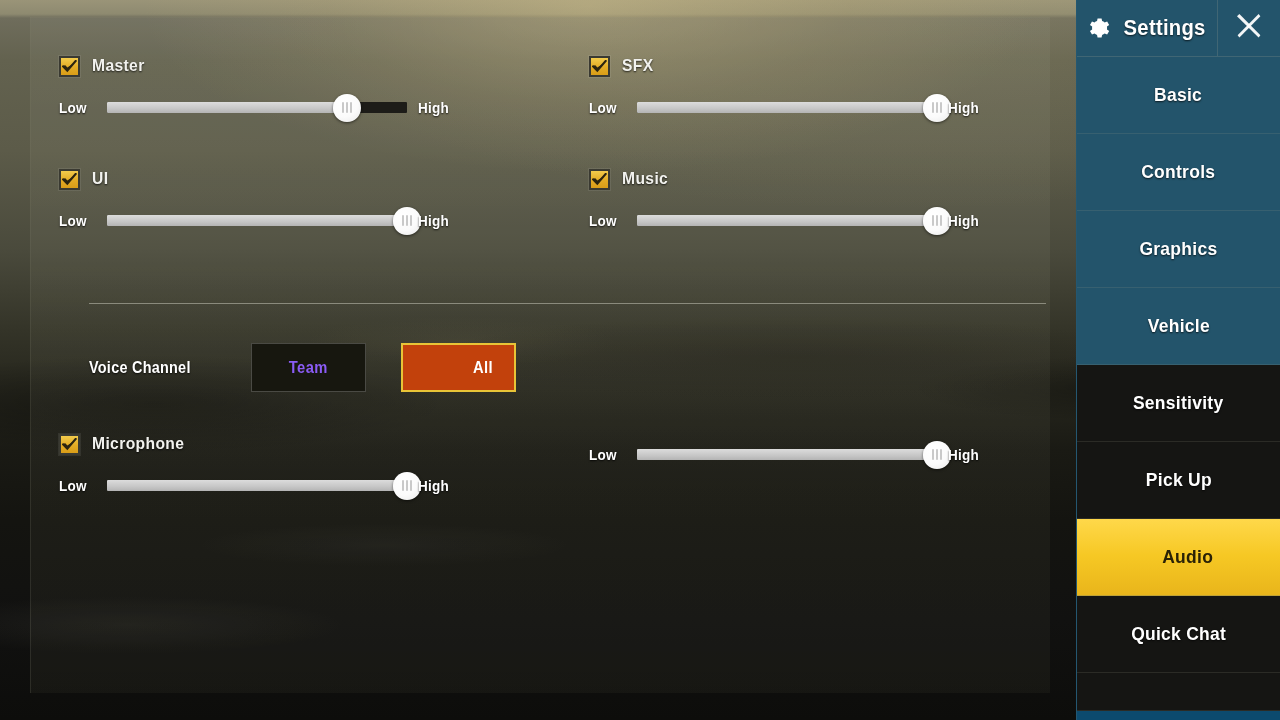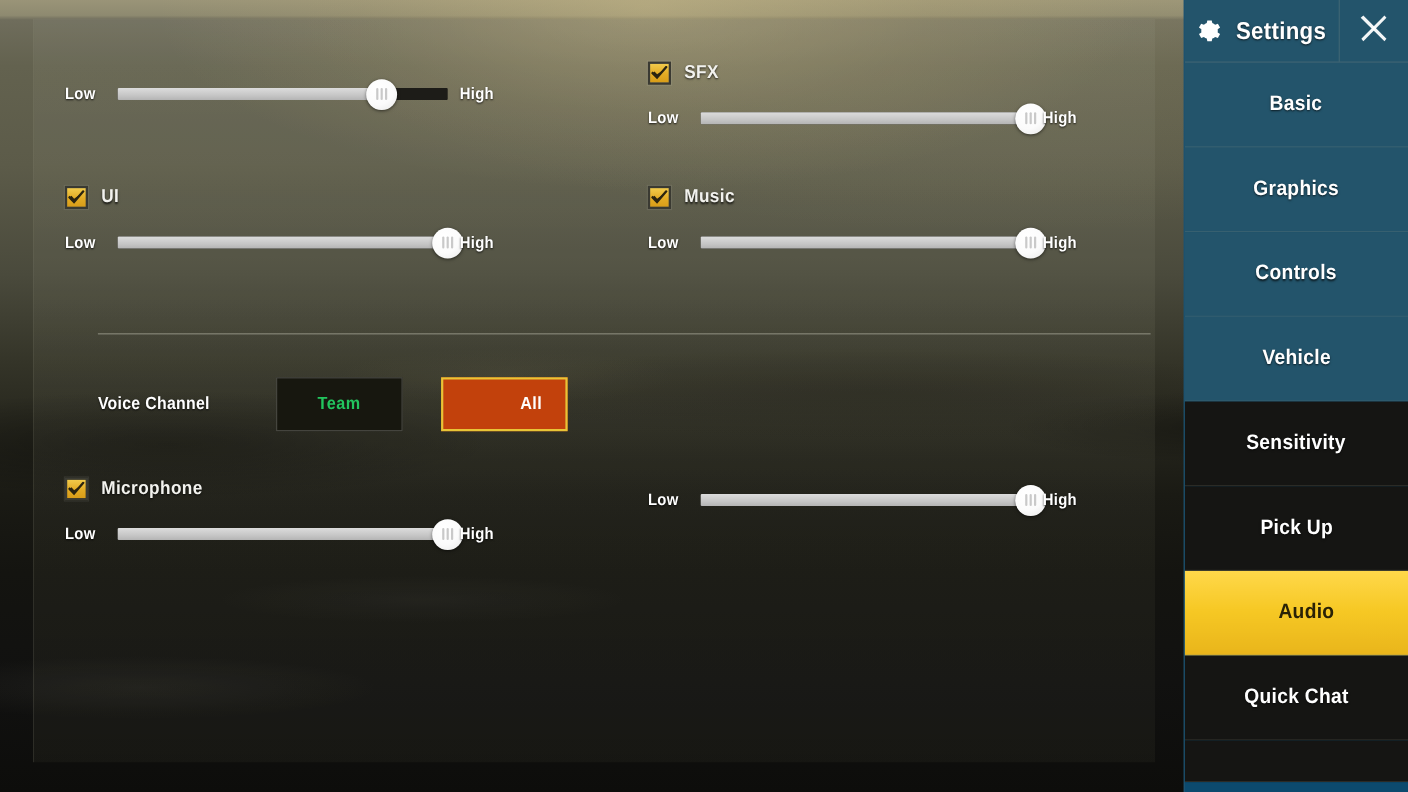--- a/index.html
+++ b/index.html
@@ -142,21 +142,21 @@
     transform:scaleX(.9); transform-origin:left center;
     white-space:nowrap; width:126px;
   }
   .seg{
     width:115px; height:49px;
     display:flex; align-items:center; justify-content:center;
     font-size:16px; font-weight:bold; letter-spacing:.5px;
     border:1px solid #4a4a44;
   }
   .seg span{ transform:scaleX(.92); display:block; }
-  .seg.off{ background:#17170f; color:#22c55e; }
+  .seg.off{ background:#17170f; color:#8b5cf6; }
   .seg.on{
     background:#c2410c; color:#ffffff;
     border:2px solid #e8c437;
     margin-left:-1px;
     padding-left:48px;
   }
 
   
   #sidebar{
     position:absolute; right:0; top:0; width:204px; height:720px;
@@ -215,20 +215,29 @@
   <div id="bg-glow"></div>
   <div id="bg-ridge"></div>
   <div id="bg-mist"></div>
 </div>
 
 <div id="panel">
   <div id="panel-fade"></div>
 
   <div class="grid" id="audio-grid">
       <div class="audio-row" style="left: 28px; top: 38px;">
+        <div class="row-head">
+          <div class="checkbox">
+            <svg width="15" height="13" viewBox="0 0 15 13">
+              <path d="M1.5 6.2 L5.4 10.2 L13.3 1.2 L11.6 3.2 L5.4 7.6 L3.0 4.9 Z" fill="#2b2410"></path>
+              <path d="M1.2 6.4 L5.3 10.6 L13.6 1.0" stroke="#2b2410" stroke-width="2.1" fill="none" stroke-linecap="square"></path>
+            </svg>
+          </div>
+          <div class="row-label">Master</div>
+        </div>
         <div class="slider-line">
           <div class="edge-label lo">Low</div>
           <div class="track" style="width: 300px;">
             <div class="track-fill" style="width: 80%;"></div>
             <div class="knob" style="left: 80%;">
               <i></i>
               <i></i>
               <i></i>
             </div>
           </div>
@@ -374,24 +383,24 @@
           <path fill="#ffffff" d="M28.4 7.2 L26.6 5 L5.6 26.2 L7.4 28.4 Z" opacity="0.95"></path>
         </svg>
       </span>
     </div>
   </div>
   <div id="sb-list">
       <div class="sb-item tinted">
         <span>Basic</span>
       </div>
       <div class="sb-item tinted">
+        <span>Controls</span>
+      </div>
+      <div class="sb-item tinted">
         <span>Graphics</span>
-      </div>
-      <div class="sb-item tinted">
-        <span>Controls</span>
       </div>
       <div class="sb-item tinted">
         <span>Vehicle</span>
       </div>
       <div class="sb-item dark">
         <span>Sensitivity</span>
       </div>
       <div class="sb-item dark">
         <span>Pick Up</span>
       </div>

